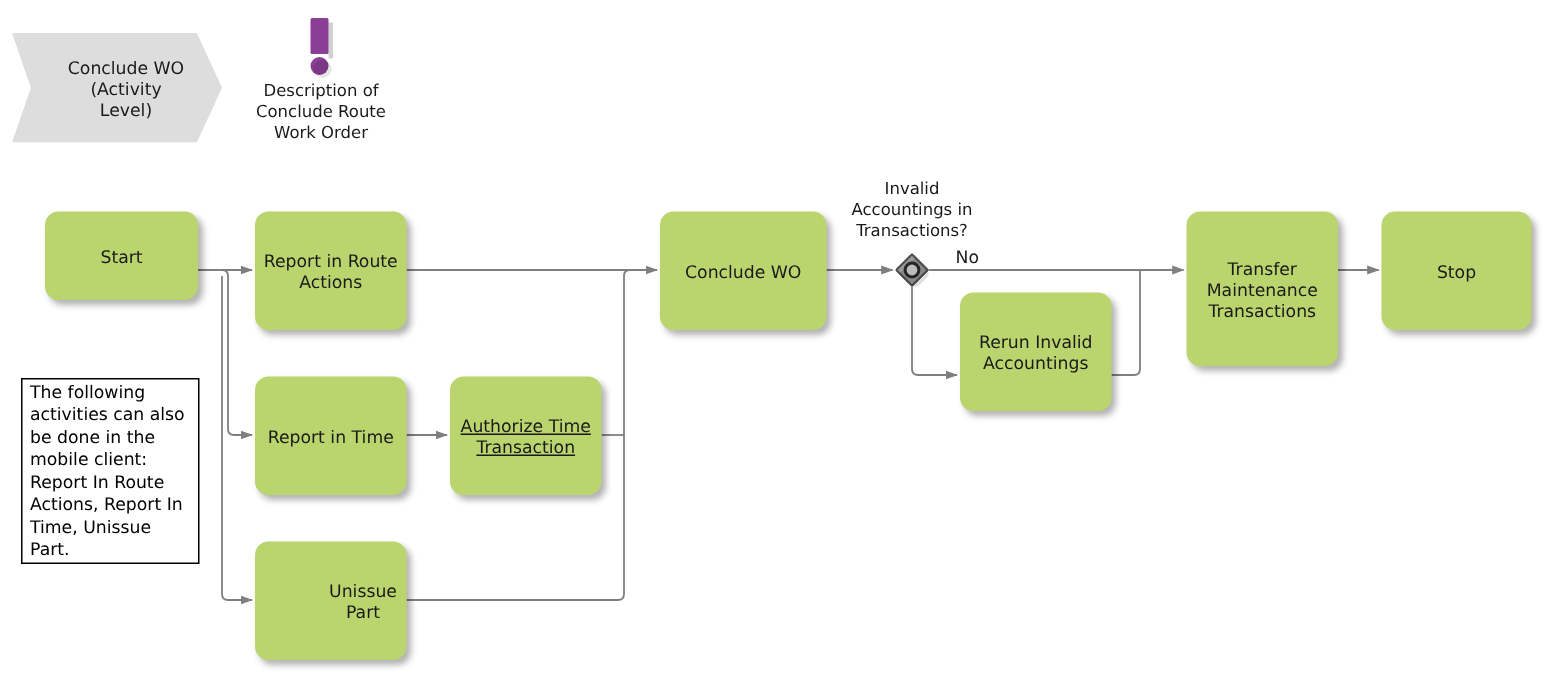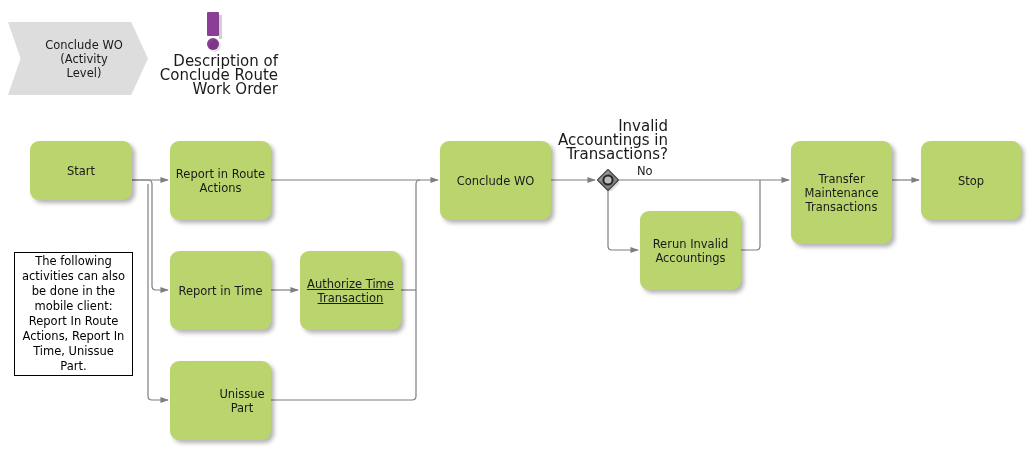--- a/index.html
+++ b/index.html
@@ -46,43 +46,42 @@
     padding-left:12px;
   }
 
   
   .note{
     position:absolute;
     box-sizing:border-box;
     background:#ffffff;
     border:1px solid #000000;
     display:flex;align-items:center;justify-content:center;
-    text-align:center;
     color:#000000;
     font-size:11.5px;
     line-height:15px;
     padding:4px 5px;
     white-space:pre-line;
   }
 
   
   .decision{
     position:absolute;
     width:22px;height:22px;
   }
 
   
   .info-icon{position:absolute;}
 
   
   .caption{
     position:absolute;
-    text-align:right;
+    text-align:center;
     color:#1a1a1a;
-    font-size:15px;
+    font-size:11px;
     line-height:14px;
     white-space:pre-line;
   }
   .edge-label{
     position:absolute;
     color:#1a1a1a;
     font-size:11.5px;
     line-height:13px;
     white-space:pre;
   }
@@ -161,21 +160,21 @@
 
   <div class="node" style="left:170px;top:251px;width:101px;height:79px;">Report in Time</div>
 
   <div class="node" style="left:300px;top:251px;width:101px;height:79px;text-decoration:underline;">Authorize Time
 Transaction</div>
 
   <div class="node" style="left:170px;top:361px;width:101px;height:79px;padding-left:48px;">Unissue Part</div>
 
   <div class="node" style="left:440px;top:141px;width:111px;height:79px;">Conclude WO</div>
 
-  <div class="node" style="left:640px;top:211px;width:101px;height:79px;">Rerun Invalid
+  <div class="node" style="left:640px;top:195px;width:101px;height:79px;">Rerun Invalid
 Accountings</div>
 
   <div class="node" style="left:791px;top:141px;width:101px;height:103px;text-align:center;">Transfer
 Maintenance
 Transactions</div>
 
   <div class="node" style="left:921px;top:141px;width:100px;height:79px;">Stop</div>
 
   <div class="caption" style="left:548px;top:119px;width:120px;">Invalid
 Accountings in

